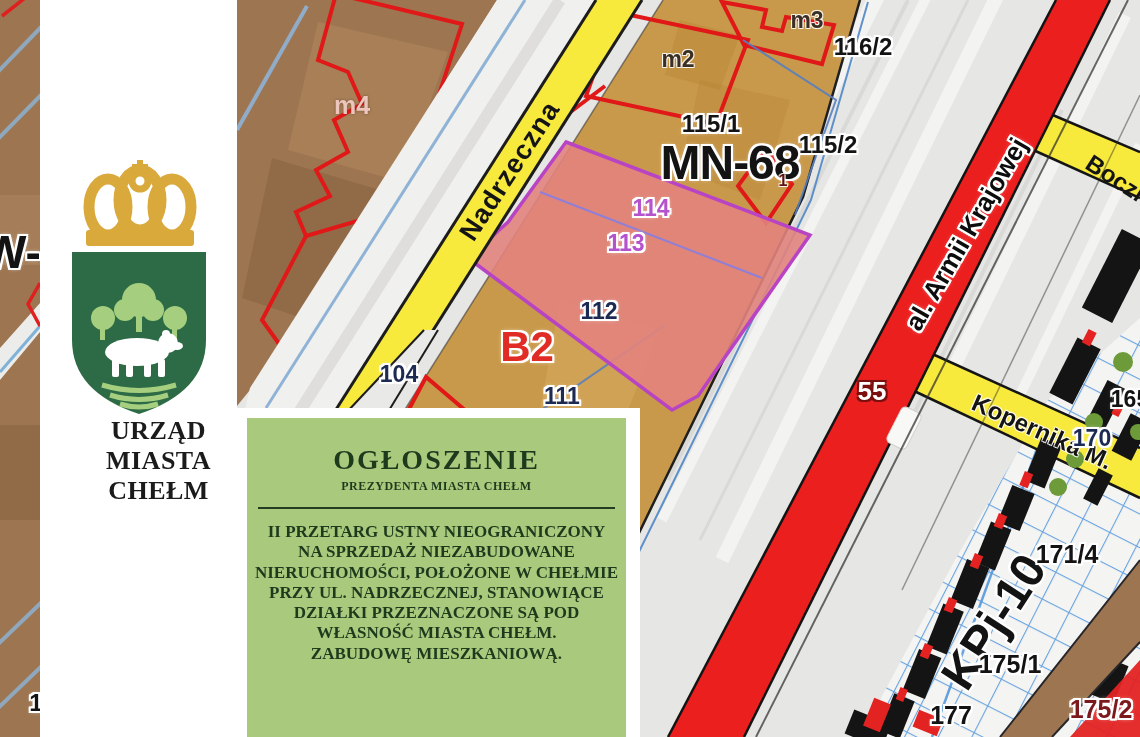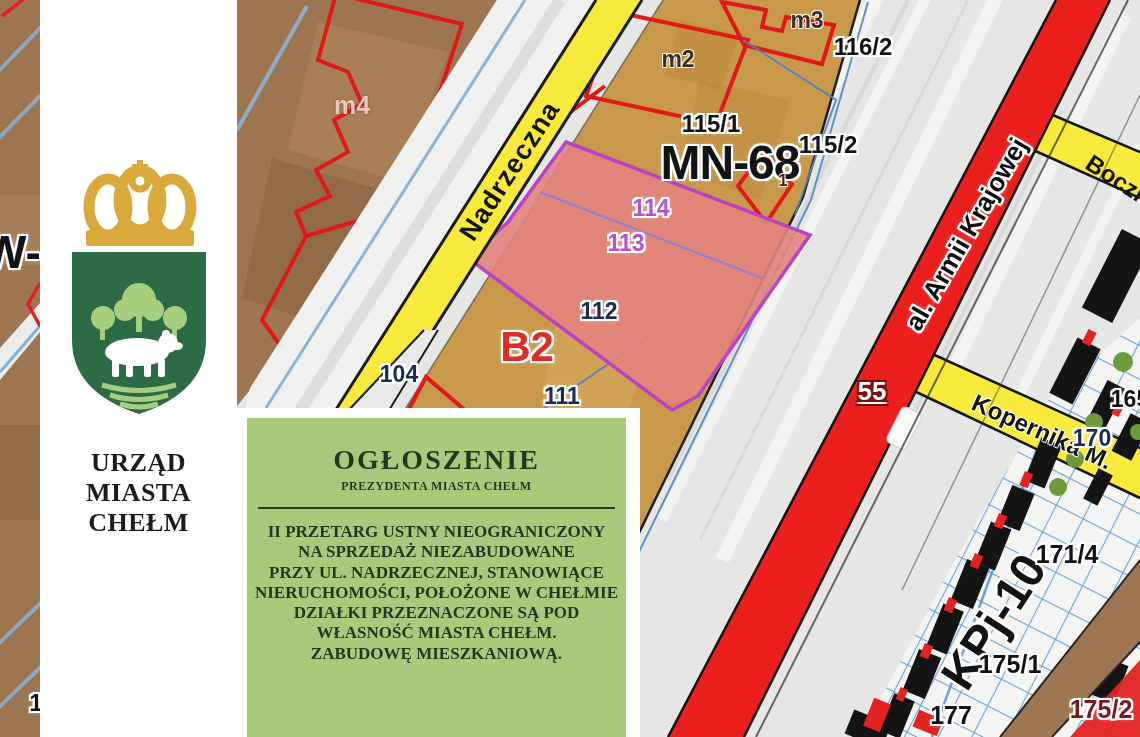--- a/index.html
+++ b/index.html
@@ -10,23 +10,23 @@
   .lbl{position:absolute;transform:translate(-50%,-50%);white-space:nowrap;font-weight:bold;
        font-family:"Liberation Sans",sans-serif;line-height:1;}
   .halo{text-shadow:-2px -2px 0 #fff,2px -2px 0 #fff,-2px 2px 0 #fff,2px 2px 0 #fff,
         -2px 0 0 #fff,2px 0 0 #fff,0 -2px 0 #fff,0 2px 0 #fff,0 0 5px #fff;}
   .halo-soft{text-shadow:-1px -1px 0 rgba(255,255,255,.8),1px -1px 0 rgba(255,255,255,.8),
         -1px 1px 0 rgba(255,255,255,.8),1px 1px 0 rgba(255,255,255,.8);}
   .navy{color:#1d2b52;} .blk{color:#131313;} .mag{color:#b553cc;} .red{color:#e12c26;}
   .darkred{color:#7c191c;}
   
   #left-panel{position:absolute;left:40px;top:0;width:197px;height:737px;background:#ffffff;z-index:20;}
-  #org-name{position:absolute;top:448px;left:0;width:100%;text-align:center;
+  #org-name{position:absolute;top:416px;left:0;width:100%;text-align:center;
             font-family:"Liberation Serif",serif;font-weight:bold;font-size:26px;color:#1b1b1b;
-            line-height:30px;letter-spacing:.5px;}
+            line-height:30px;letter-spacing:.5px;padding-left:20px;}
   
   #announce-wrap{position:absolute;left:237px;top:408px;width:403px;height:399px;background:#ffffff;z-index:20;}
   #announce-box{position:absolute;left:10px;top:10px;right:14px;bottom:6px;background:#a9c97d;
                 font-family:"Liberation Serif",serif;color:#1d3a1d;text-align:center;}
   #announce-title{margin-top:26px;font-size:28px;font-weight:bold;letter-spacing:2px;}
   #announce-subtitle{margin-top:3px;font-size:12px;font-weight:bold;letter-spacing:.5px;}
   #announce-divider{margin:13px auto 0;width:94%;border:0;border-top:2px solid #243c22;}
   #announce-body{margin-top:13px;font-size:17px;font-weight:bold;line-height:20.3px;}
 </style>
 </head>
@@ -198,21 +198,21 @@
     <div class="lbl mag halo" style="left:651px;top:208px;font-size:23px;">114</div>
     <div class="lbl mag halo" style="left:626px;top:243px;font-size:23px;">113</div>
     <div class="lbl navy halo" style="left:599px;top:311px;font-size:23px;">112</div>
     <div class="lbl red halo" style="left:527px;top:347px;font-size:42px;">B2</div>
     <div class="lbl navy halo" style="left:562px;top:396px;font-size:23px;text-align:right;">111</div>
     <div class="lbl navy halo" style="left:399px;top:374px;font-size:23px;">104</div>
     <div class="lbl" style="left:510px;top:171px;font-size:27px;font-weight:600;color:#141414;letter-spacing:1px;transform:translate(-50%,-50%) rotate(-57deg);">Nadrzeczna</div>
     <div class="lbl halo" style="left:966px;top:234px;font-size:26px;color:#0d0d0d;transform:translate(-50%,-50%) rotate(-60deg);">al. Armii Krajowej</div>
     <div class="lbl" style="left:1124px;top:184px;font-size:24px;font-weight:600;color:#141414;transform:translate(-50%,-50%) rotate(33deg);">Boczna</div>
     <div class="lbl halo-soft" style="left:1042px;top:432px;font-size:24px;font-weight:600;color:#141414;transform:translate(-50%,-50%) rotate(24deg);">Kopernika M.</div>
-    <div class="lbl" style="left:872px;top:391px;font-size:26px;color:#ffffff;text-shadow:-2px -2px 0 #7a0f0f,2px -2px 0 #7a0f0f,-2px 2px 0 #7a0f0f,2px 2px 0 #7a0f0f,0 0 3px #7a0f0f;text-decoration:underline;">55</div>
+    <div class="lbl" style="left:872px;top:391px;font-size:26px;color:#ffffff;text-shadow:-2px -2px 0 #7a0f0f,2px -2px 0 #7a0f0f,-2px 2px 0 #7a0f0f,2px 2px 0 #7a0f0f,0 0 3px #7a0f0f;">55</div>
     <div class="lbl blk halo" style="left:1106px;top:399px;font-size:23px;margin-left:24px;">165</div>
     <div class="lbl navy halo" style="left:1092px;top:438px;font-size:23px;">170</div>
     <div class="lbl blk halo" style="left:994px;top:622px;font-size:48px;transform:translate(-50%,-50%) rotate(-57deg);">KPj-10</div>
     <div class="lbl blk halo" style="left:1067px;top:554px;font-size:25px;">171/4</div>
     <div class="lbl blk halo" style="left:1010px;top:664px;font-size:25px;">175/1</div>
     <div class="lbl blk halo" style="left:951px;top:715px;font-size:25px;">177</div>
     <div class="lbl darkred halo" style="left:1101px;top:709px;font-size:25px;">175/2</div>
     <div class="lbl blk halo" style="left:36px;top:703px;font-size:24px;">1</div>
   </div>
 
@@ -269,22 +269,22 @@
   </div>
 
   <div id="announce-wrap">
     <div id="announce-box">
       <div id="announce-title">OGŁOSZENIE</div>
       <div id="announce-subtitle">PREZYDENTA MIASTA CHEŁM</div>
       <hr id="announce-divider">
       <div id="announce-body">
         <div>II PRZETARG USTNY NIEOGRANICZONY</div>
         <div>NA SPRZEDAŻ NIEZABUDOWANE</div>
+        <div>NIERUCHOMOŚCI, POŁOŻONE W CHEŁMIE</div>
         <div>PRZY UL. NADRZECZNEJ, STANOWIĄCE</div>
-        <div>NIERUCHOMOŚCI, POŁOŻONE W CHEŁMIE</div>
         <div>DZIAŁKI PRZEZNACZONE SĄ POD</div>
         <div>WŁASNOŚĆ MIASTA CHEŁM.</div>
         <div>ZABUDOWĘ MIESZKANIOWĄ.</div>
       </div>
     </div>
   </div>
 
 </div>
 
 </body></html>

